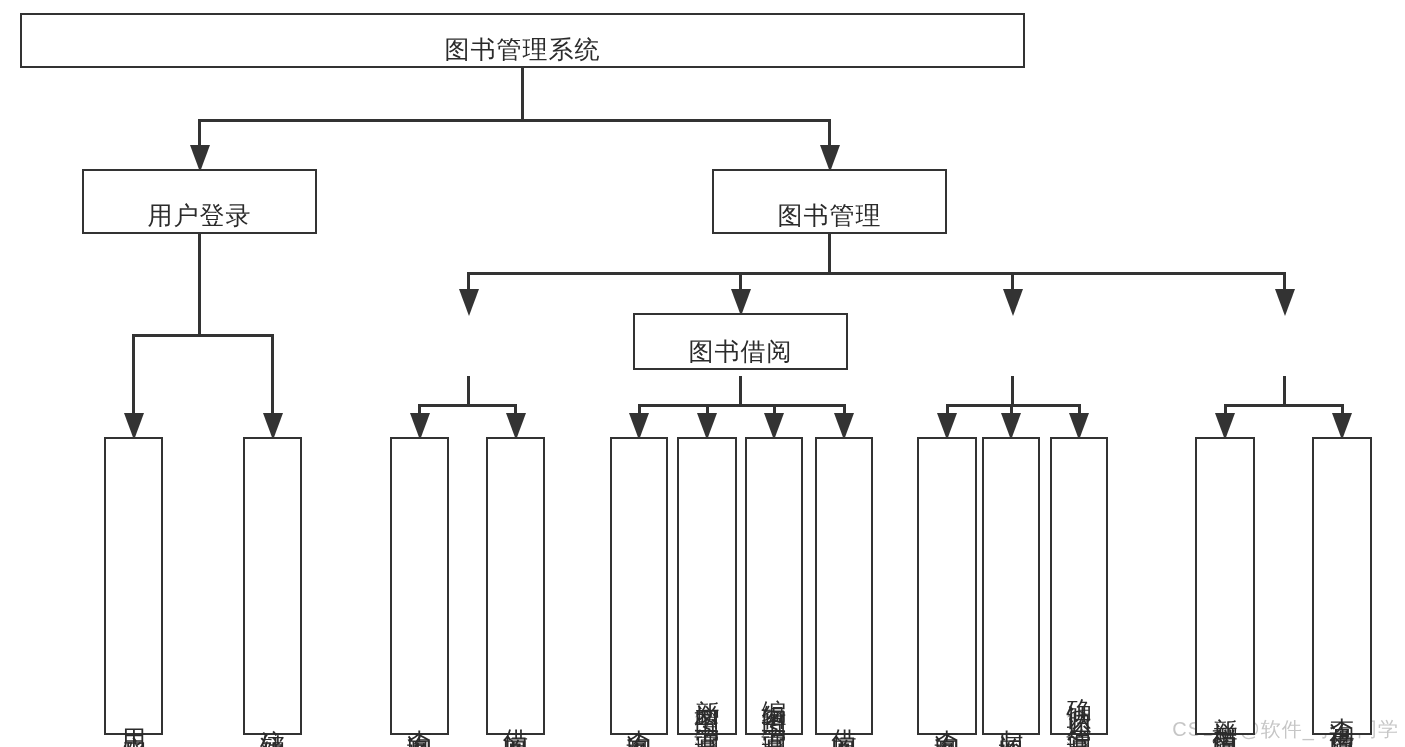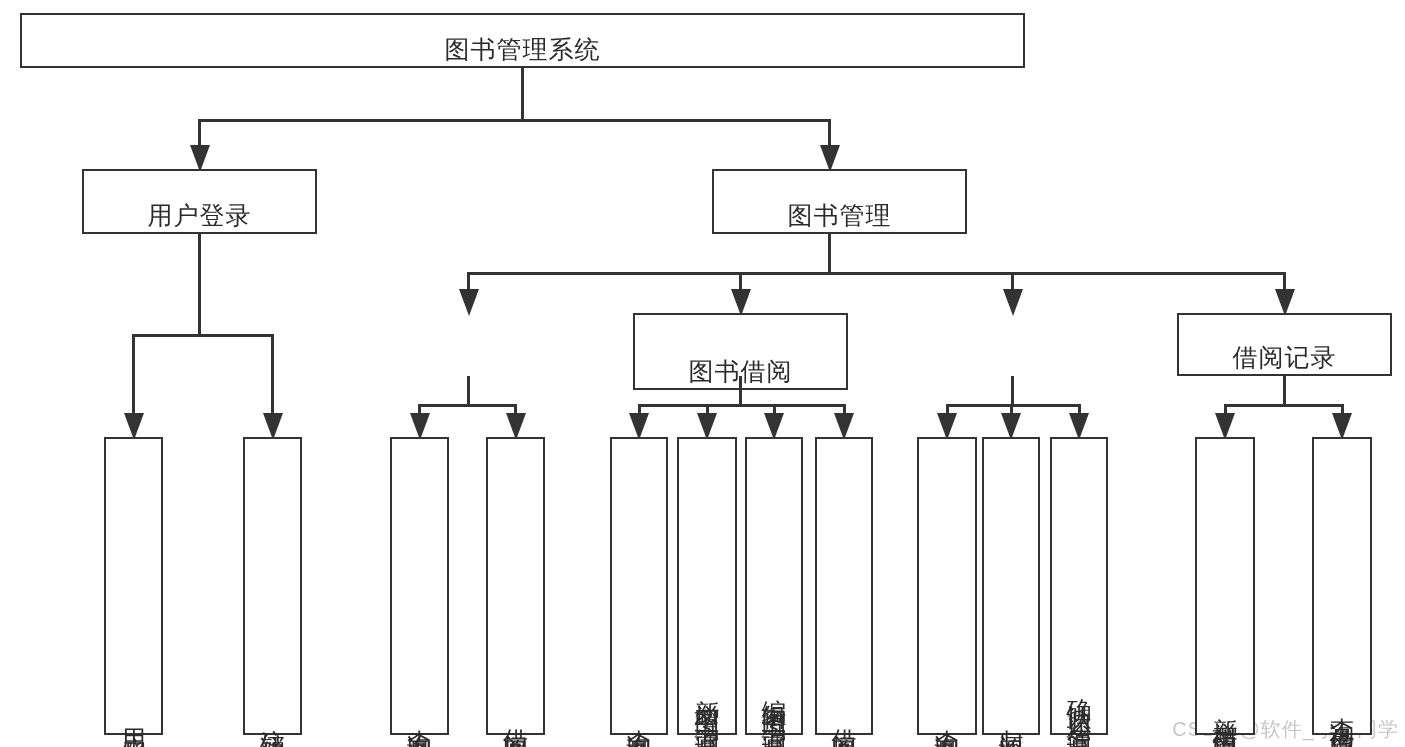--- a/index.html
+++ b/index.html
@@ -84,42 +84,42 @@
     <div class="node v" style="left: 104px; top: 437px; width: 59px; height: 298px;">
       <div class="label">用户登录</div>
     </div>
     <div class="line" style="left: 271px; top: 335px; width: 3px; height: 80px;"></div>
     <div class="arrow" style="left: 262.5px; top: 413px;"></div>
     <div class="node v" style="left: 243px; top: 437px; width: 59px; height: 298px;">
       <div class="label">注销登录</div>
     </div>
     <div class="line" style="left: 828px; top: 120px; width: 3px; height: 27px;"></div>
     <div class="arrow" style="left: 819.5px; top: 145px;"></div>
-    <div class="node h" style="left: 712px; top: 169px; width: 255px; height: 65px;">
+    <div class="node h" style="left: 712px; top: 169px; width: 235px; height: 65px;">
       <div class="label">图书管理</div>
     </div>
     <div class="line" style="left: 828px; top: 234px; width: 3px; height: 39px;"></div>
     <div class="line" style="left: 467px; top: 271.5px; width: 819px; height: 3px;"></div>
     <div class="line" style="left: 467px; top: 273px; width: 3px; height: 18px;"></div>
     <div class="arrow" style="left: 458.5px; top: 289px;"></div>
     <div class="line" style="left: 467px; top: 376px; width: 3px; height: 29px;"></div>
     <div class="line" style="left: 418px; top: 403.5px; width: 99px; height: 3px;"></div>
     <div class="line" style="left: 418px; top: 405px; width: 3px; height: 10px;"></div>
     <div class="arrow" style="left: 409.5px; top: 413px;"></div>
     <div class="node v" style="left: 390px; top: 437px; width: 59px; height: 298px;">
       <div class="label">查询图书</div>
     </div>
     <div class="line" style="left: 514px; top: 405px; width: 3px; height: 10px;"></div>
     <div class="arrow" style="left: 505.5px; top: 413px;"></div>
     <div class="node v" style="left: 486px; top: 437px; width: 59px; height: 298px;">
       <div class="label">借阅图书</div>
     </div>
     <div class="line" style="left: 739px; top: 273px; width: 3px; height: 18px;"></div>
     <div class="arrow" style="left: 730.5px; top: 289px;"></div>
-    <div class="node h" style="left: 633px; top: 313px; width: 215px; height: 77px;">
+    <div class="node h" style="left: 633px; top: 313px; width: 215px; height: 57px;">
       <div class="label">图书借阅</div>
     </div>
     <div class="line" style="left: 739px; top: 376px; width: 3px; height: 29px;"></div>
     <div class="line" style="left: 637.5px; top: 403.5px; width: 208px; height: 3px;"></div>
     <div class="line" style="left: 637.5px; top: 405px; width: 3px; height: 10px;"></div>
     <div class="arrow" style="left: 629px; top: 413px;"></div>
     <div class="node v" style="left: 610px; top: 437px; width: 58px; height: 298px;">
       <div class="label">查询图书</div>
     </div>
     <div class="line" style="left: 705.5px; top: 405px; width: 3px; height: 10px;"></div>
@@ -151,23 +151,20 @@
     <div class="node v" style="left: 982px; top: 437px; width: 58px; height: 298px;">
       <div class="label">归还图书</div>
     </div>
     <div class="line" style="left: 1077.5px; top: 405px; width: 3px; height: 10px;"></div>
     <div class="arrow" style="left: 1069px; top: 413px;"></div>
     <div class="node v" style="left: 1050px; top: 437px; width: 58px; height: 298px;">
       <div class="label">确认归还（管理员）</div>
     </div>
     <div class="line" style="left: 1283px; top: 273px; width: 3px; height: 18px;"></div>
     <div class="arrow" style="left: 1274.5px; top: 289px;"></div>
-    <div class="node h" style="left: 1177px; top: 313px; width: 215px; height: 63px;">
-      <div class="label">借阅记录</div>
-    </div>
     <div class="line" style="left: 1283px; top: 376px; width: 3px; height: 29px;"></div>
     <div class="line" style="left: 1223.5px; top: 403.5px; width: 120px; height: 3px;"></div>
     <div class="line" style="left: 1223.5px; top: 405px; width: 3px; height: 10px;"></div>
     <div class="arrow" style="left: 1215px; top: 413px;"></div>
     <div class="node v" style="left: 1195px; top: 437px; width: 60px; height: 298px;">
       <div class="label">新增借阅记录</div>
     </div>
     <div class="line" style="left: 1340.5px; top: 405px; width: 3px; height: 10px;"></div>
     <div class="arrow" style="left: 1332px; top: 413px;"></div>
     <div class="node v" style="left: 1312px; top: 437px; width: 60px; height: 298px;">

